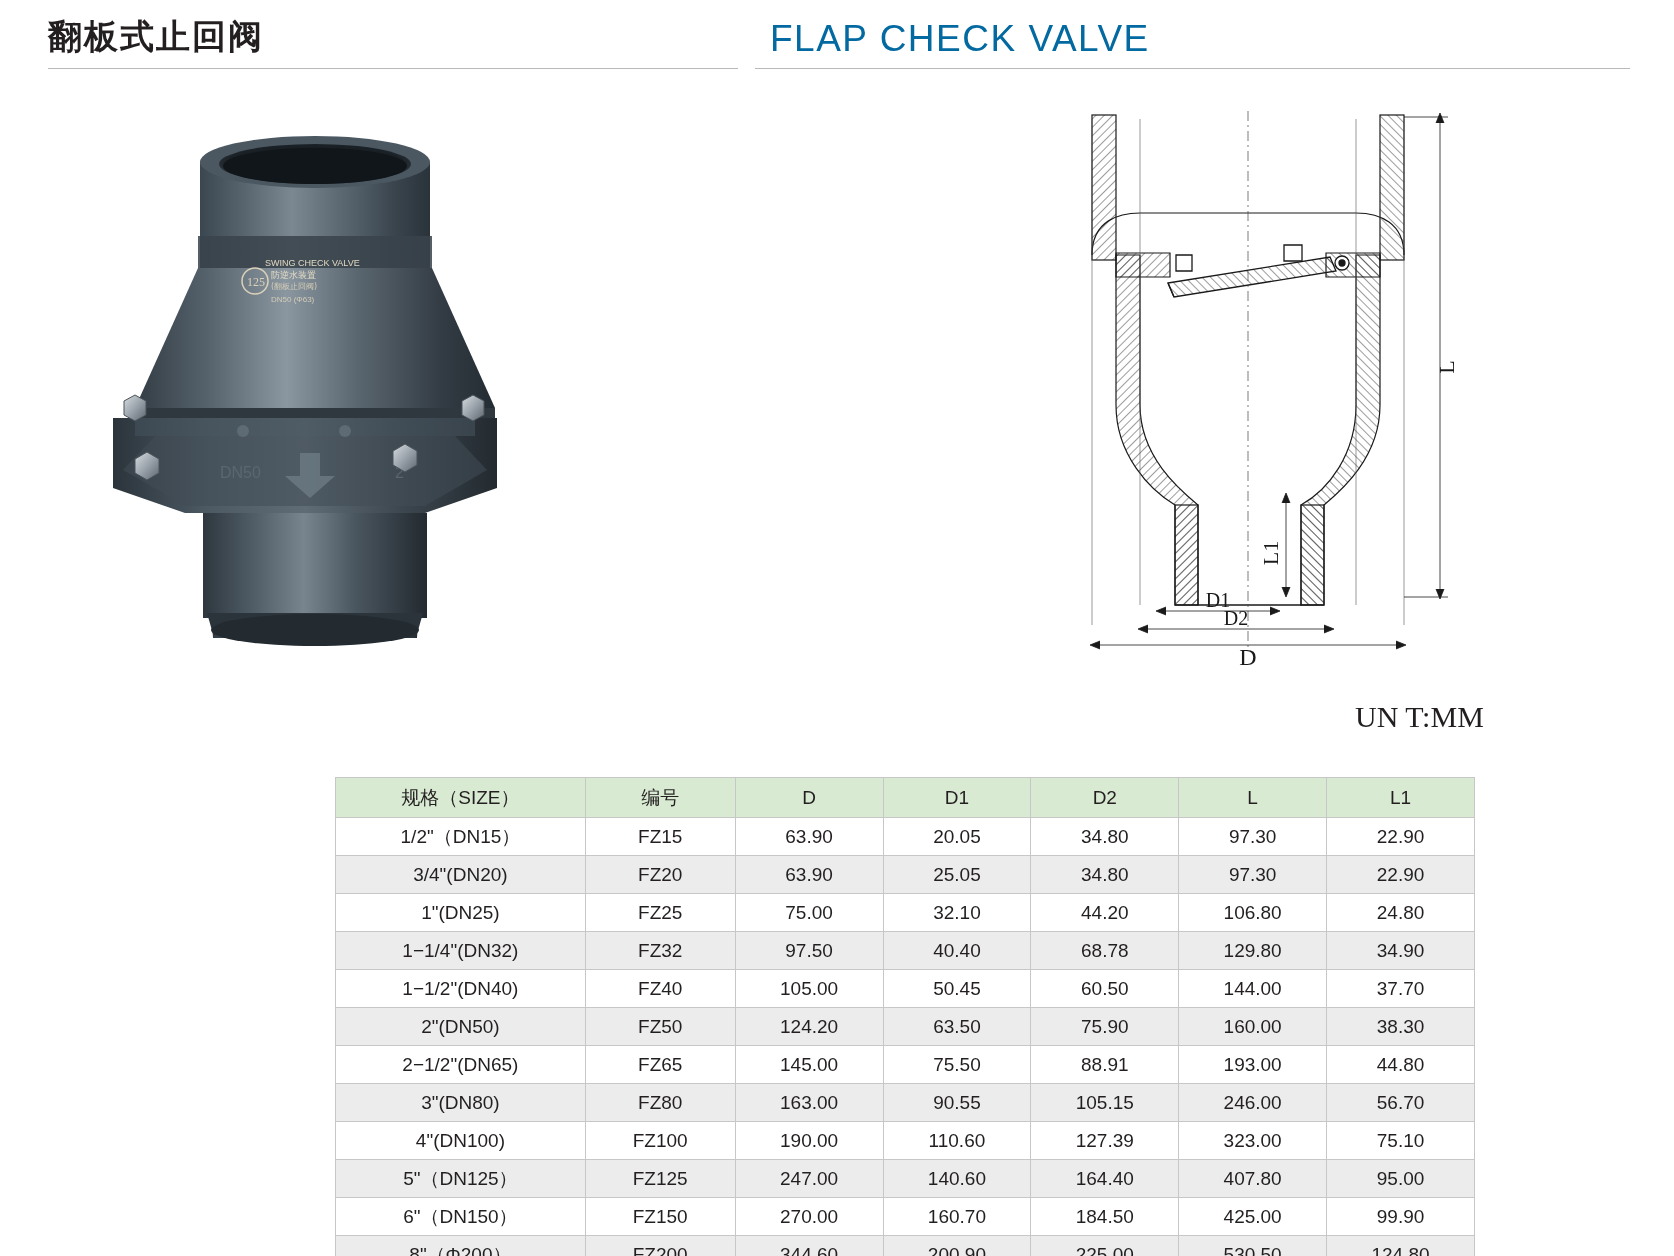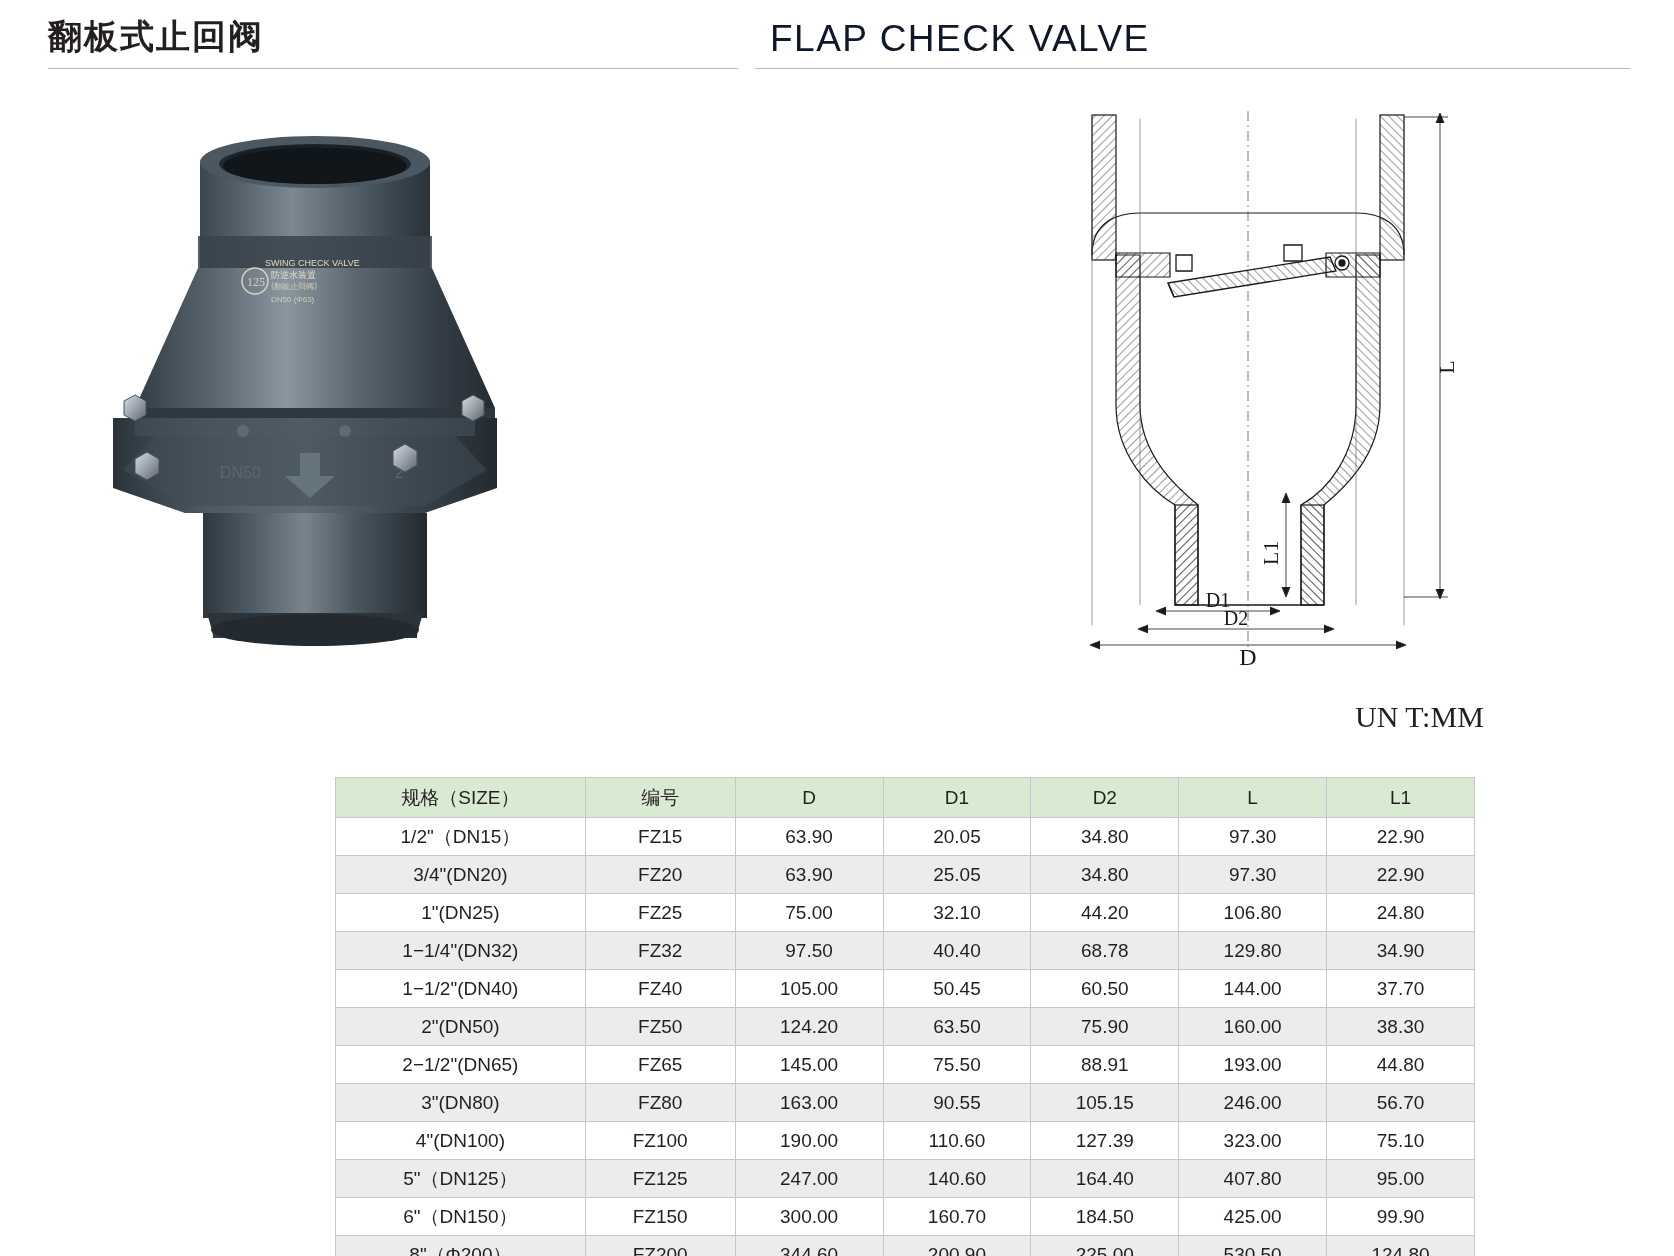--- a/index.html
+++ b/index.html
@@ -39,21 +39,21 @@
     top: 68px;
     width: 690px;
     height: 1px;
     background: #b9b9b9;
   }
   .title-en {
     position: absolute;
     left: 770px;
     top: 18px;
     font-size: 37px;
-    color: #0f172a;
+    color: #0369a1;
     letter-spacing: 1.5px;
     font-weight: 400;
   }
   .rule-right {
     position: absolute;
     left: 755px;
     top: 68px;
     width: 875px;
     height: 1px;
     background: #b9b9b9;
@@ -436,21 +436,21 @@
           <td>FZ125</td>
           <td>247.00</td>
           <td>140.60</td>
           <td>164.40</td>
           <td>407.80</td>
           <td>95.00</td>
         </tr>
         <tr>
           <td>6"（DN150）</td>
           <td>FZ150</td>
-          <td>300.00</td>
+          <td>270.00</td>
           <td>160.70</td>
           <td>184.50</td>
           <td>425.00</td>
           <td>99.90</td>
         </tr>
         <tr>
           <td>8"（Φ200）</td>
           <td>FZ200</td>
           <td>344.60</td>
           <td>200.90</td>

